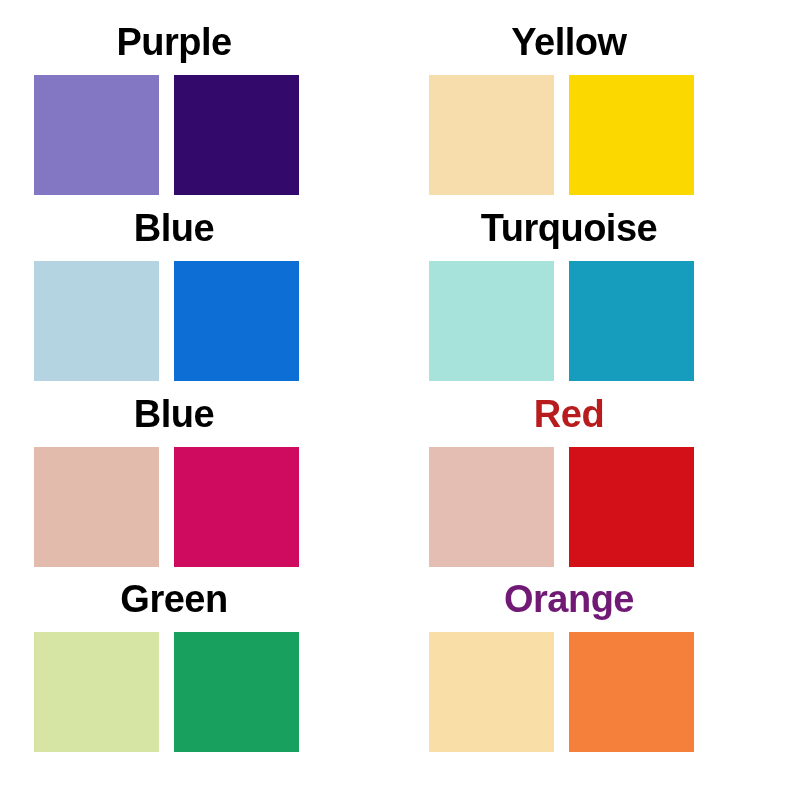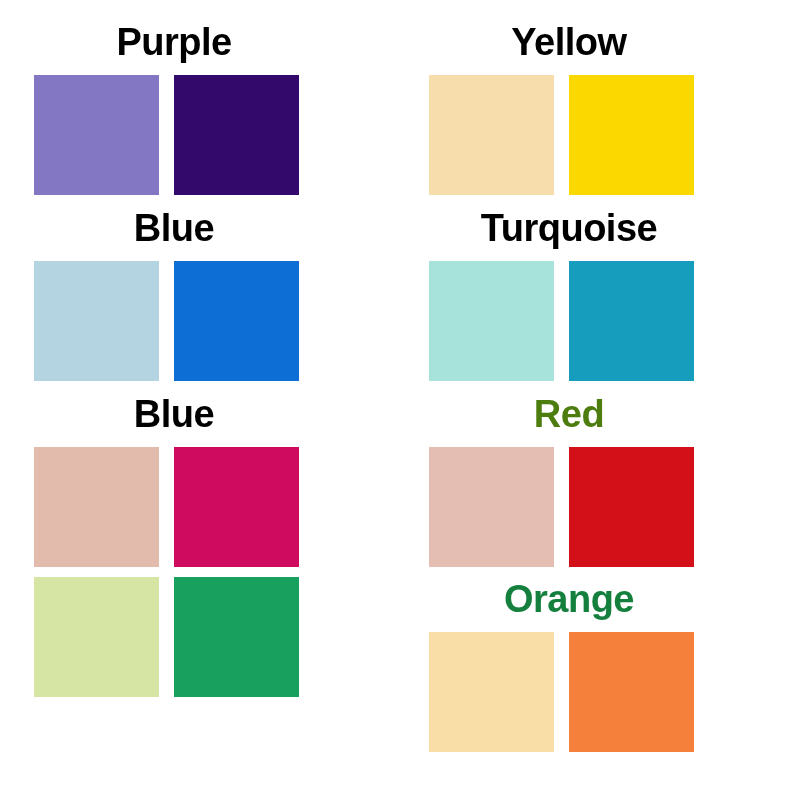--- a/index.html
+++ b/index.html
@@ -103,35 +103,36 @@
 
   <div class="color-group col-left row-3">
     <div class="group-label" style="color: rgb(0, 0, 0);">Blue</div>
     <div class="swatch-pair">
       <div class="swatch" style="background-color: rgb(226, 187, 172);"></div>
       <div class="swatch" style="background-color: rgb(206, 11, 95);"></div>
     </div>
   </div>
 
   <div class="color-group col-right row-3">
-    <div class="group-label" style="color: #4d7c0f;">Red</div>
+    <div class="group-label" style="color: #b91c1c;">Red</div>
     <div class="swatch-pair">
       <div class="swatch" style="background-color: rgb(228, 190, 178);"></div>
       <div class="swatch" style="background-color: rgb(211, 16, 24);"></div>
     </div>
   </div>
 
   <div class="color-group col-left row-4">
+    <div class="group-label" style="color: rgb(0, 0, 0);">Green</div>
     <div class="swatch-pair">
       <div class="swatch" style="background-color: rgb(214, 229, 164);"></div>
       <div class="swatch" style="background-color: rgb(23, 160, 94);"></div>
     </div>
   </div>
 
   <div class="color-group col-right row-4">
-    <div class="group-label" style="color: #15803d;">Orange</div>
+    <div class="group-label" style="color: #701a75;">Orange</div>
     <div class="swatch-pair">
       <div class="swatch" style="background-color: rgb(249, 222, 168);"></div>
       <div class="swatch" style="background-color: rgb(245, 128, 60);"></div>
     </div>
   </div>
 
 </div>
 
 </body></html>

